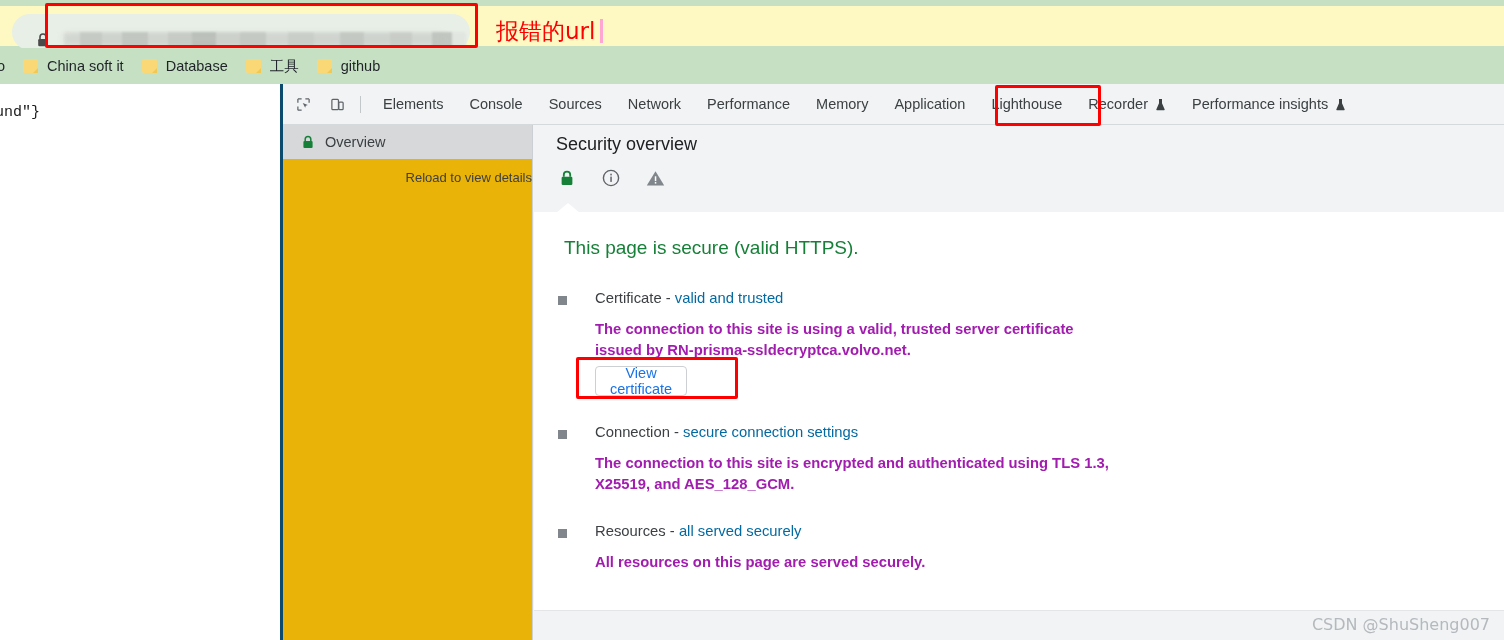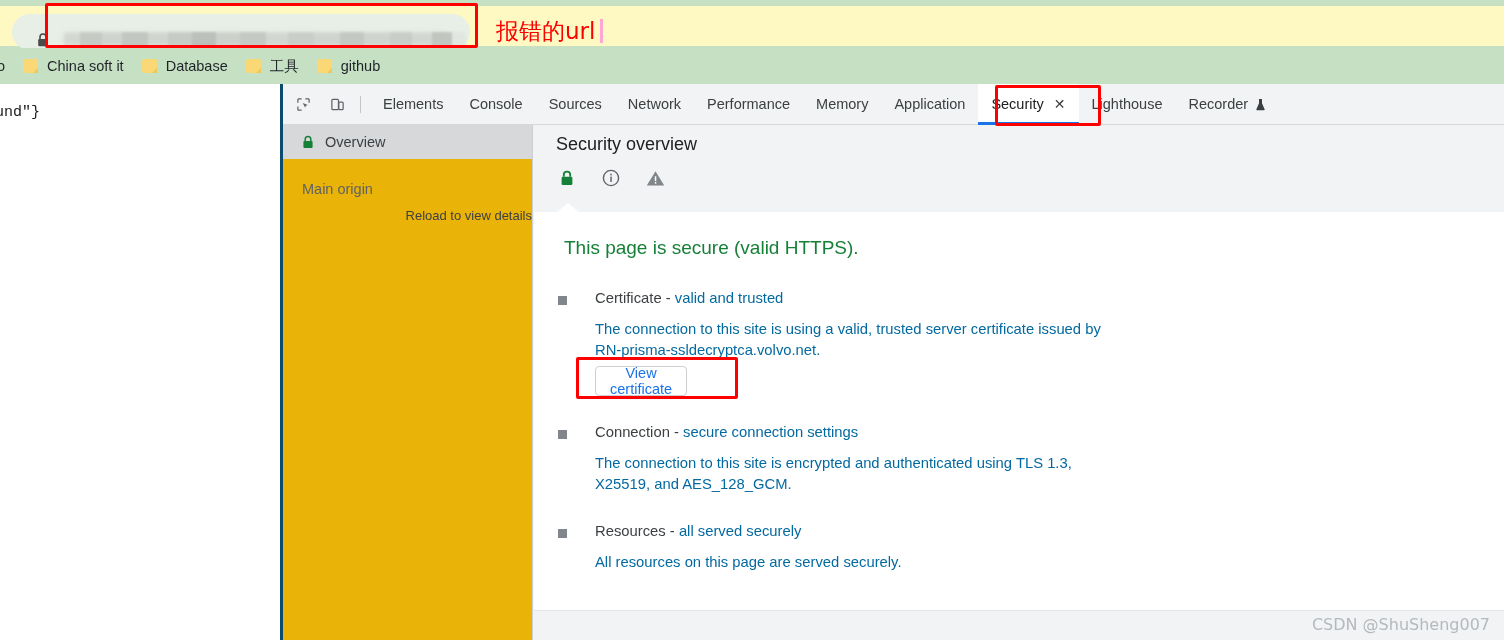--- a/index.html
+++ b/index.html
@@ -218,22 +218,23 @@
     position: absolute; left: 0; top: 6px;
     width: 9px; height: 9px; background: #80868b;
   }
   .sec-title {
     position: absolute; left: 37px; top: 0;
     font-size: 14.8px; color: #3c4043; white-space: nowrap;
   }
   .sec-title .val { color: #0369a1; }
   .sec-desc {
     position: absolute; left: 37px; top: 29px;
-    font-size: 14.8px; color: #0369a1; line-height: 21px;
+    font-size: 14.8px; color: #a21caf; line-height: 21px;
     width: 520px;
+    font-weight: bold;
   }
   .view-cert-btn {
     position: absolute; left: 37px; top: 76px;
     height: 30px; padding: 0 14px;
     display: flex; align-items: center;
     background: #ffffff; border: 1px solid #cdd0d3; border-radius: 4px;
     font-size: 14.5px; color: #1a73e8; text-align: center;
   }
   .main-footer {
     position: absolute; left: 251px; top: 526px; width: 973px; height: 30px;
@@ -329,48 +330,51 @@
       </div>
       <div class="dt-tab">
         <span>Performance</span>
       </div>
       <div class="dt-tab">
         <span>Memory</span>
       </div>
       <div class="dt-tab">
         <span>Application</span>
       </div>
-      <div class="dt-tab active">
-        <span>Security</span>
-        <span class="tab-close">✕</span>
-      </div>
       <div class="dt-tab">
         <span>Lighthouse</span>
       </div>
       <div class="dt-tab">
         <span>Recorder</span>
+        <span class="flask">
+          <svg width="11" height="13" viewBox="0 0 11 13">
+            <path d="M1.5 1h8M4 1v4.2L1.4 11.3a.7.7 0 0 0 .64 1h6.92a.7.7 0 0 0 .64-1L7 5.2V1z" fill="#3c4043"></path>
+          </svg>
+        </span>
+      </div>
+      <div class="dt-tab">
+        <span>Performance insights</span>
         <span class="flask">
           <svg width="11" height="13" viewBox="0 0 11 13">
             <path d="M1.5 1h8M4 1v4.2L1.4 11.3a.7.7 0 0 0 .64 1h6.92a.7.7 0 0 0 .64-1L7 5.2V1z" fill="#3c4043"></path>
           </svg>
         </span>
       </div>
     </div>
 
     <div class="dt-sidebar">
       <div class="sb-overview">
         <span class="sb-lock">
           <svg width="12" height="14" viewBox="0 0 12 14">
             <path d="M3.2 6V4.2a2.8 2.8 0 0 1 5.6 0V6" fill="none" stroke="#178038" stroke-width="1.5"></path>
             <rect x="1.4" y="6" width="9.2" height="7" rx="1.1" fill="#178038"></rect>
           </svg>
         </span>
         <span>Overview</span>
       </div>
-      <div class="sb-heading">Main origin</div>
       <div class="sb-subitem">Reload to view details</div>
     </div>
 
     <div class="dt-main">
 
       <div class="overview-header">
         <div class="ov-title">Security overview</div>
         <div class="ov-icons">
           <span class="ov-icon">
             <svg width="14" height="16" viewBox="0 0 12 14">

